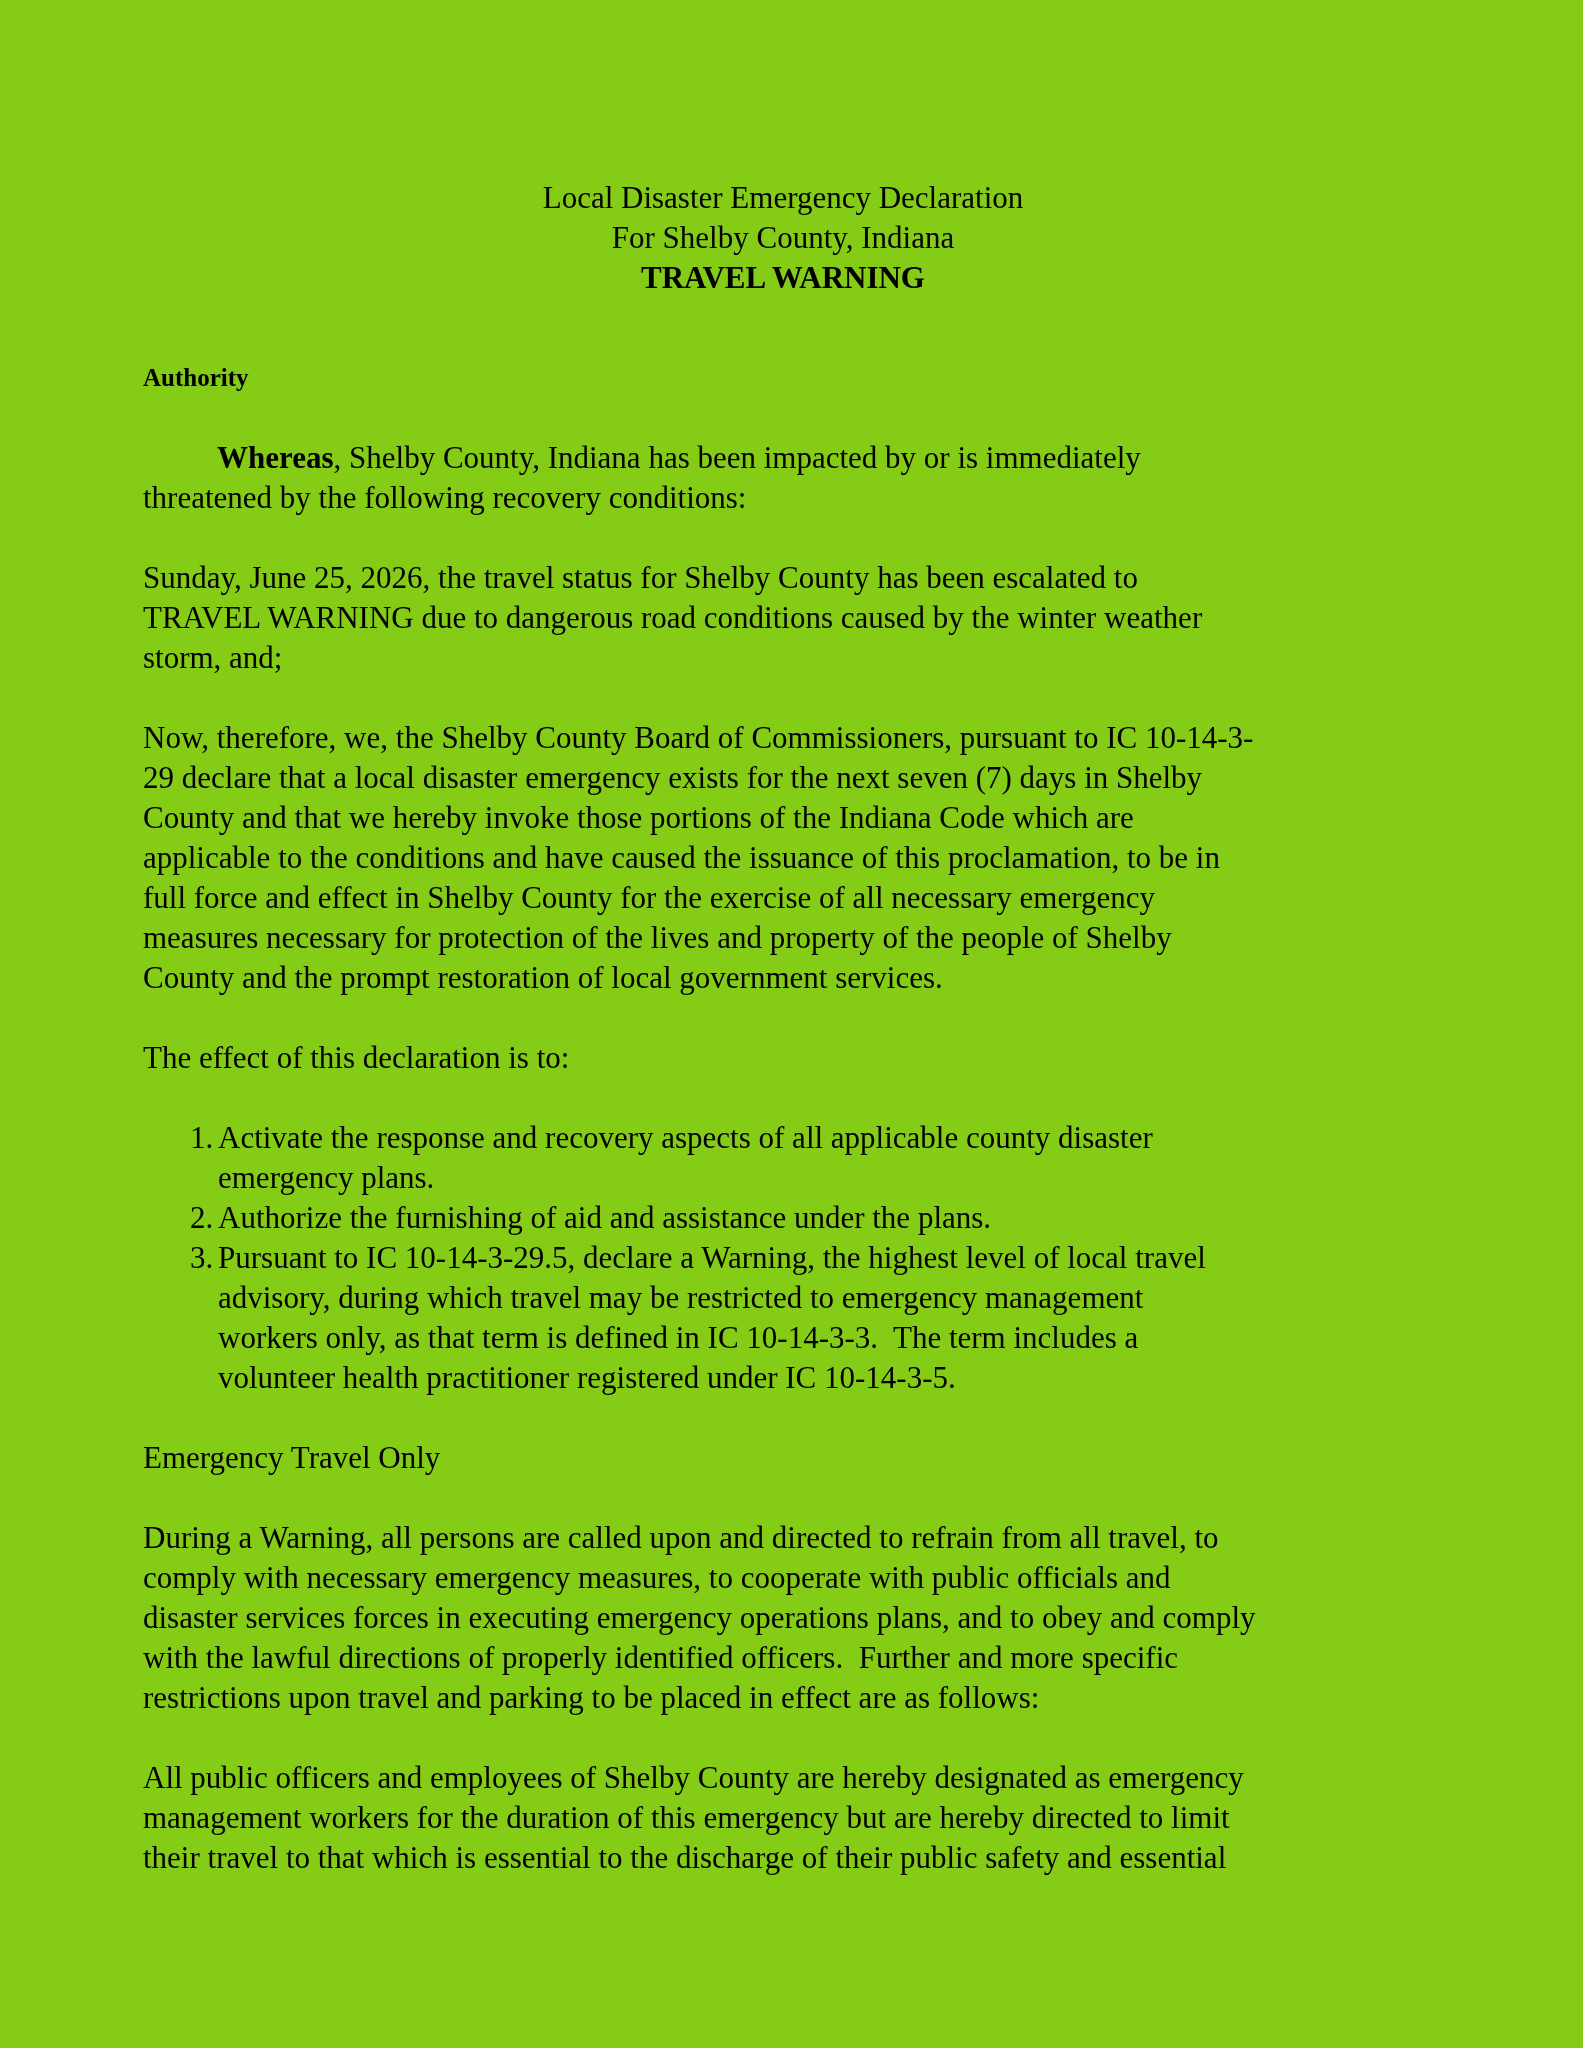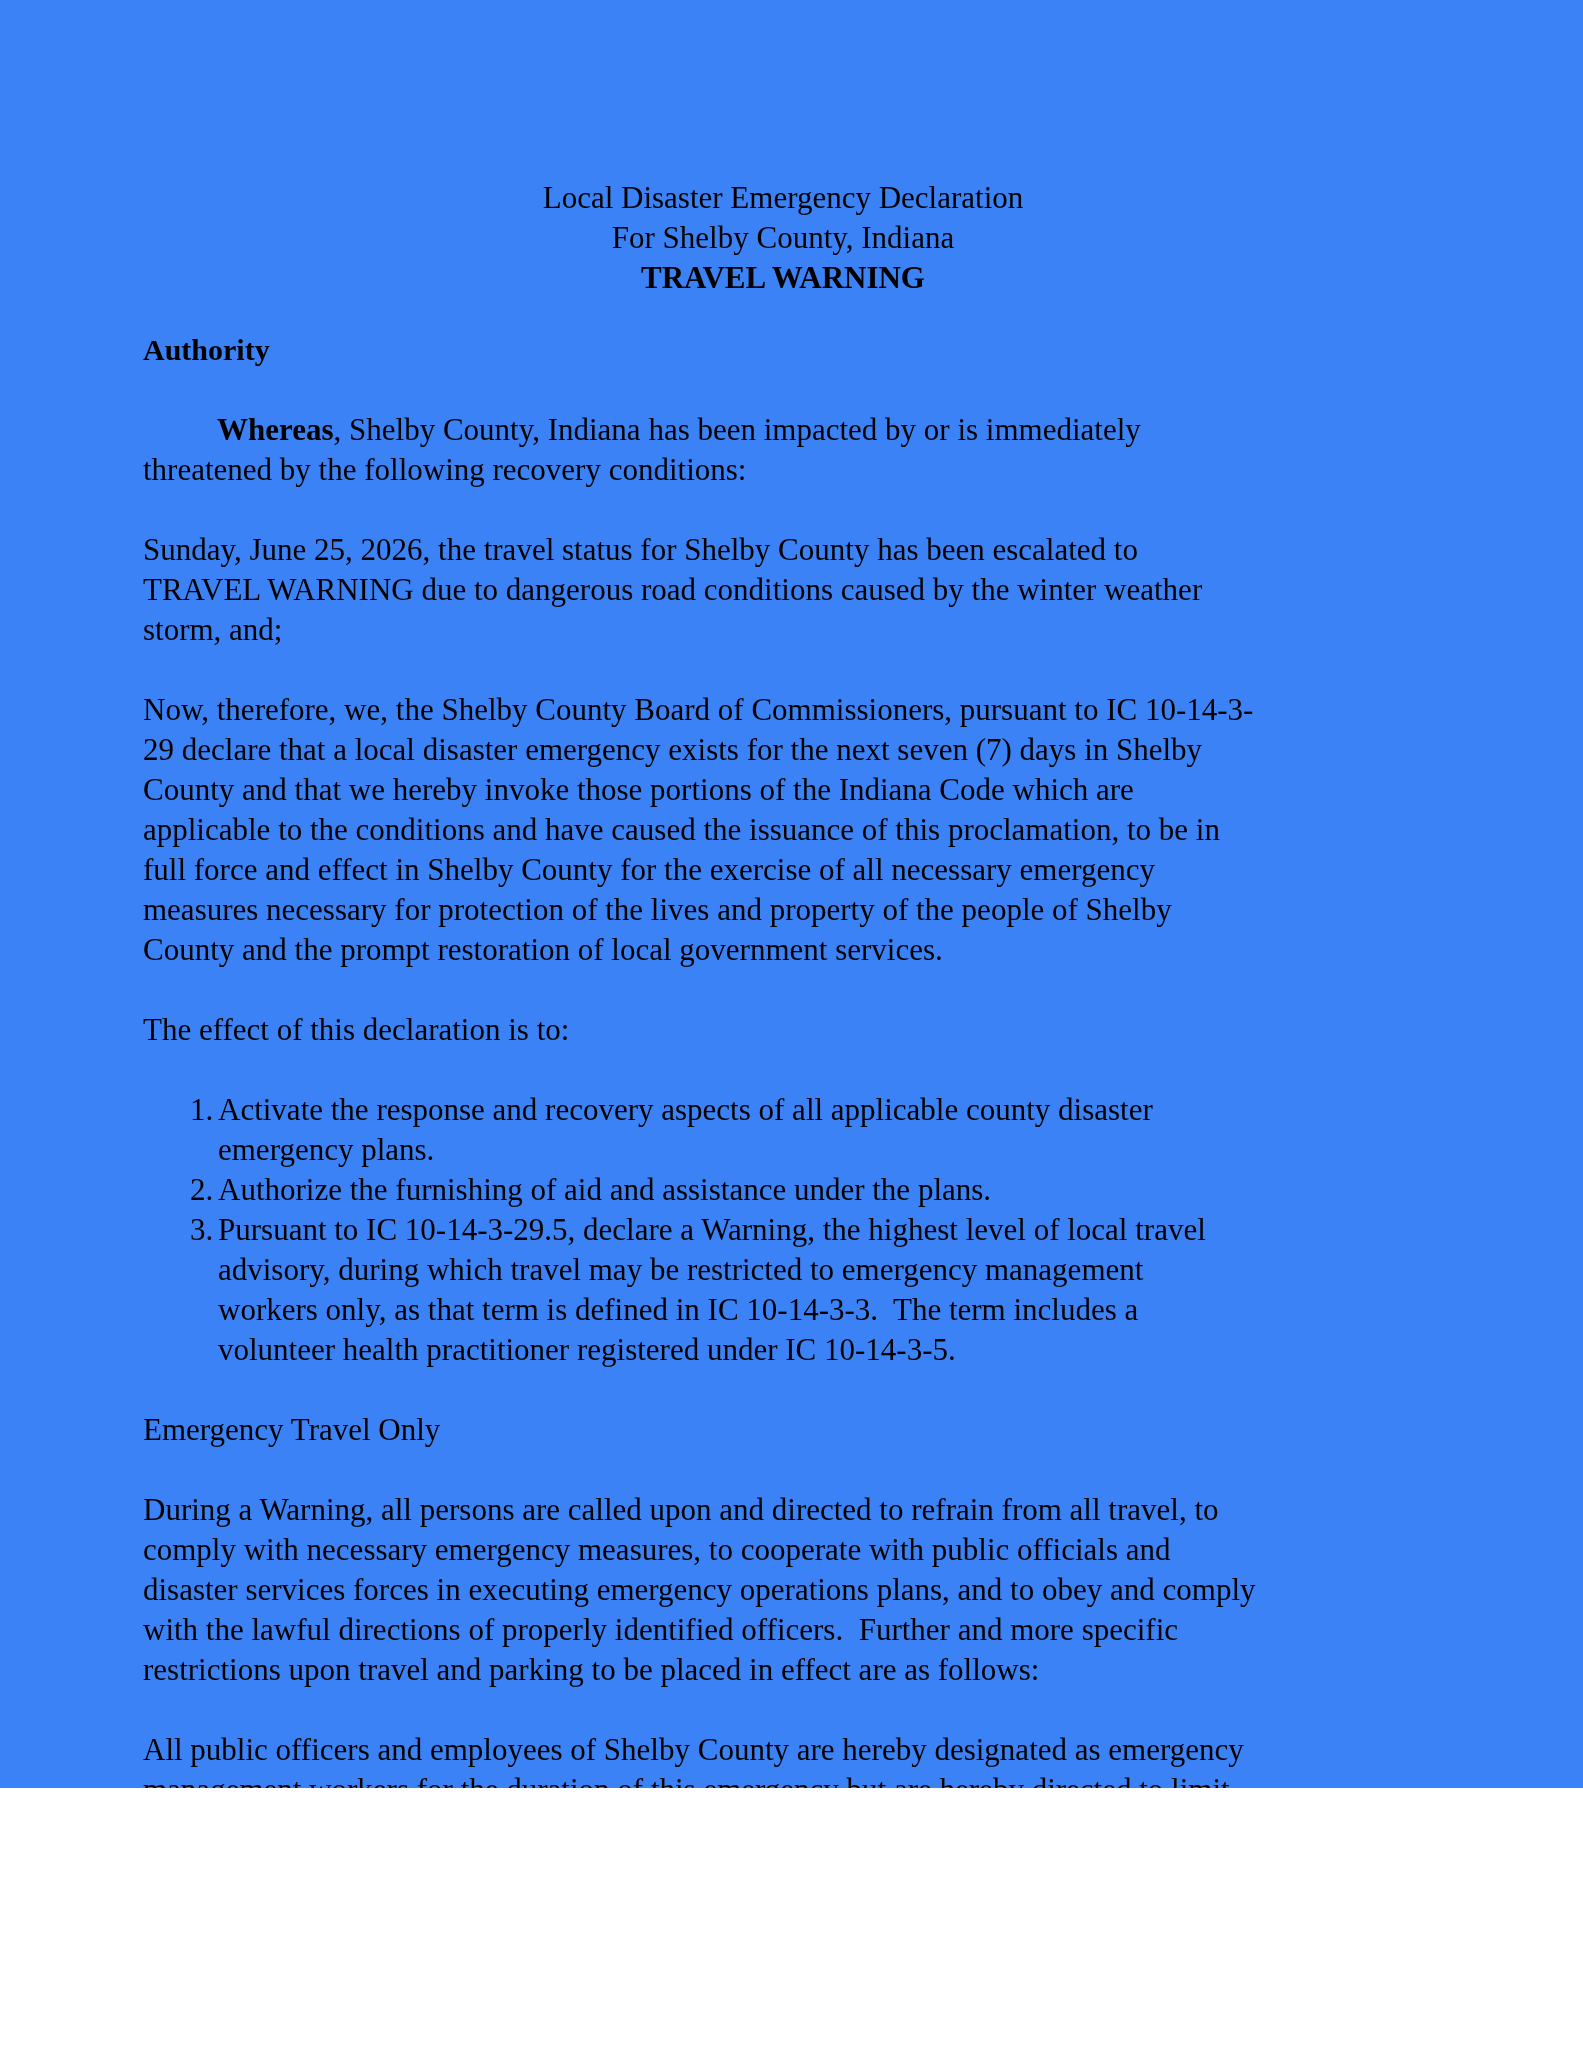--- a/index.html
+++ b/index.html
@@ -3,44 +3,44 @@
 <meta charset="utf-8">
 <style>
   html, body {
     margin: 0;
     padding: 0;
     background: #ffffff;
   }
   .page {
     position: relative;
     width: 1583px;
-    height: 1788px;
+    height: 2048px;
     box-sizing: border-box;
-    background: #3b82f6;
+    background: #84cc16;
     color: #000000;
     font-family: "Liberation Serif", "DejaVu Serif", serif;
     font-size: 31px;
     line-height: 40px;
     padding: 178px 160px 0 143px;
     overflow: hidden;
   }
   .title-block {
     text-align: center;
     margin: 0 0 0 0;
   }
   .t-line {
     white-space: pre-wrap;
   }
   .bold {
     font-weight: bold;
   }
   .heading {
     font-weight: bold;
-    font-size: 30px;
-    margin: 32px 0 0 0;
+    font-size: 25px;
+    margin: 60px 0 0 0;
     line-height: 40px;
   }
   .para {
     margin: 40px 0 0 0;
     white-space: pre-wrap;
   }
   .para.indent {
     text-indent: 74px;
   }
   .doclist {

